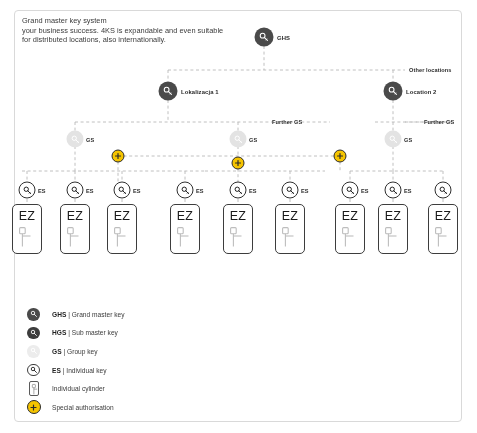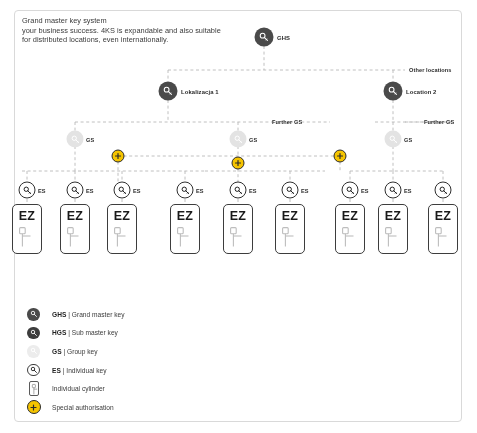--- a/index.html
+++ b/index.html
@@ -64,21 +64,21 @@
   }
 
   
   .cyl{
     position:absolute;transform:translateX(-50%);
     width:30px;height:50px;border:1.7px solid #3d3d3d;border-radius:5px;
     background:#fff;box-sizing:border-box;
   }
   .cyl .ez{
     position:absolute;left:0;right:0;top:4px;text-align:center;
-    font-size:12.5px;font-weight:bold;color:#1a1a1a;letter-spacing:.2px;
+    font-size:12.5px;font-weight:normal;color:#1a1a1a;letter-spacing:.2px;
     font-family:"Liberation Sans","DejaVu Sans",sans-serif;
   }
   .cyl .handle{position:absolute;left:6px;top:22px;}
 
   
   .legend{position:absolute;left:25px;top:305px;width:250px;}
   .lrow{position:relative;height:18.6px;display:flex;align-items:center;}
   .lico{width:17px;display:flex;align-items:center;justify-content:center;flex:0 0 17px;}
   .ltext{margin-left:10px;font-size:6.6px;color:#3a3a3a;white-space:nowrap;letter-spacing:.02px;}
   .ltext b{font-weight:bold;color:#1f1f1f;}
@@ -97,22 +97,22 @@
 </style>
 </head>
 <body>
 
 <div id="root">
 
   <div class="frame"></div>
 
   <div class="header">
     <span class="ln">Grand master key system</span>
-    <span class="ln">your business success. 4KS is expandable and also suitable</span>
-    <span class="ln">for distributed locations, even internationally.</span>
+    <span class="ln">your business success. 4KS is expandable and even suitable</span>
+    <span class="ln">for distributed locations, also internationally.</span>
   </div>
 
   <svg class="layer">
     <g stroke="#b9b9b9" stroke-width="0.9" stroke-dasharray="3,2.6" fill="none">
 
       <path d="M264,46 L264,70"></path>
 
       <path d="M168,70 L405,70"></path>
 
       <path d="M168,70 L168,81"></path>

